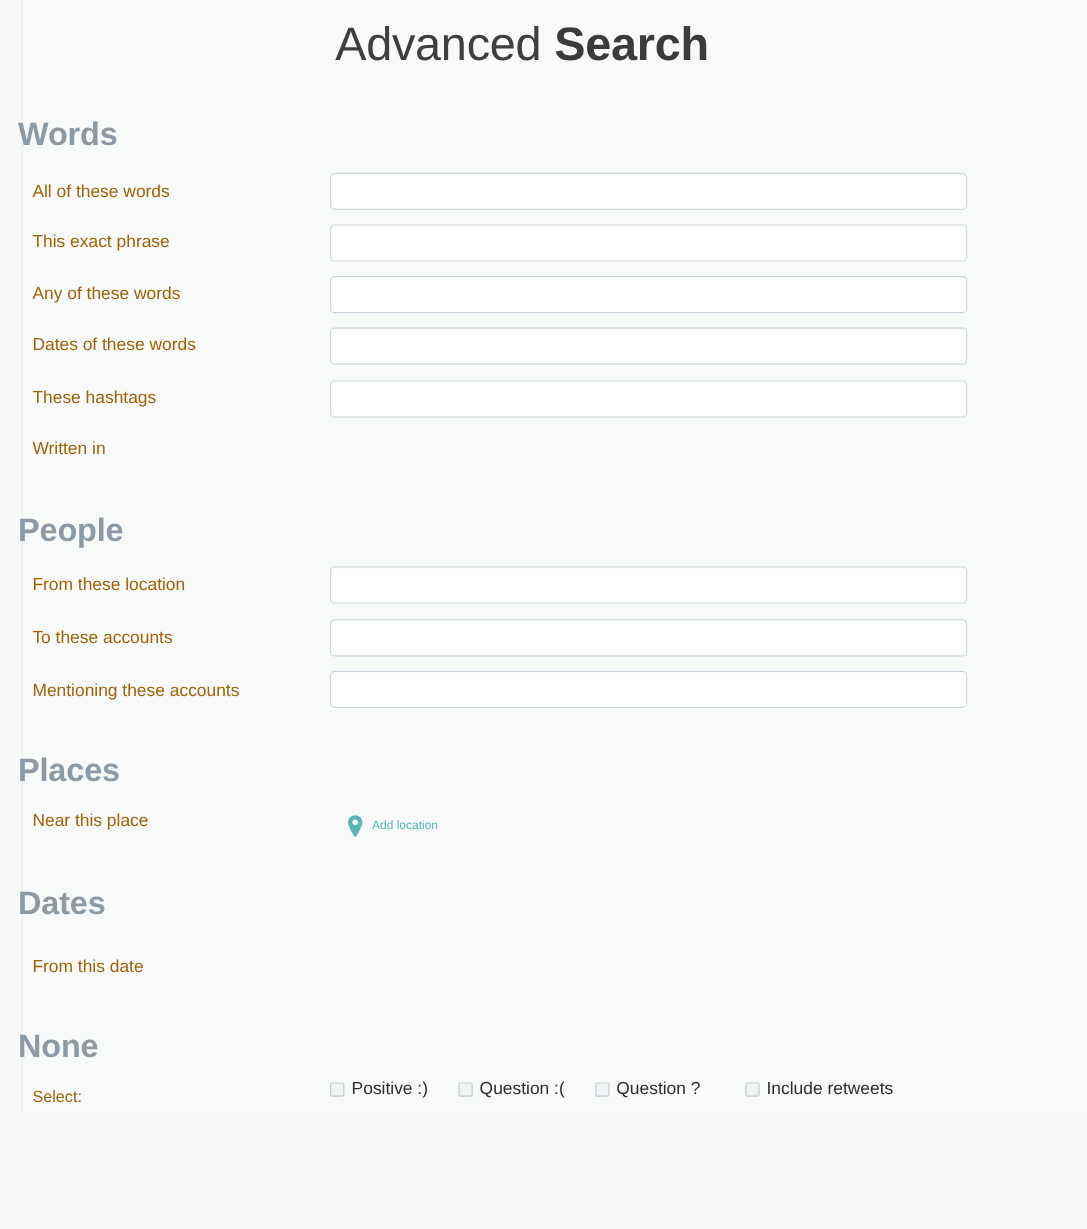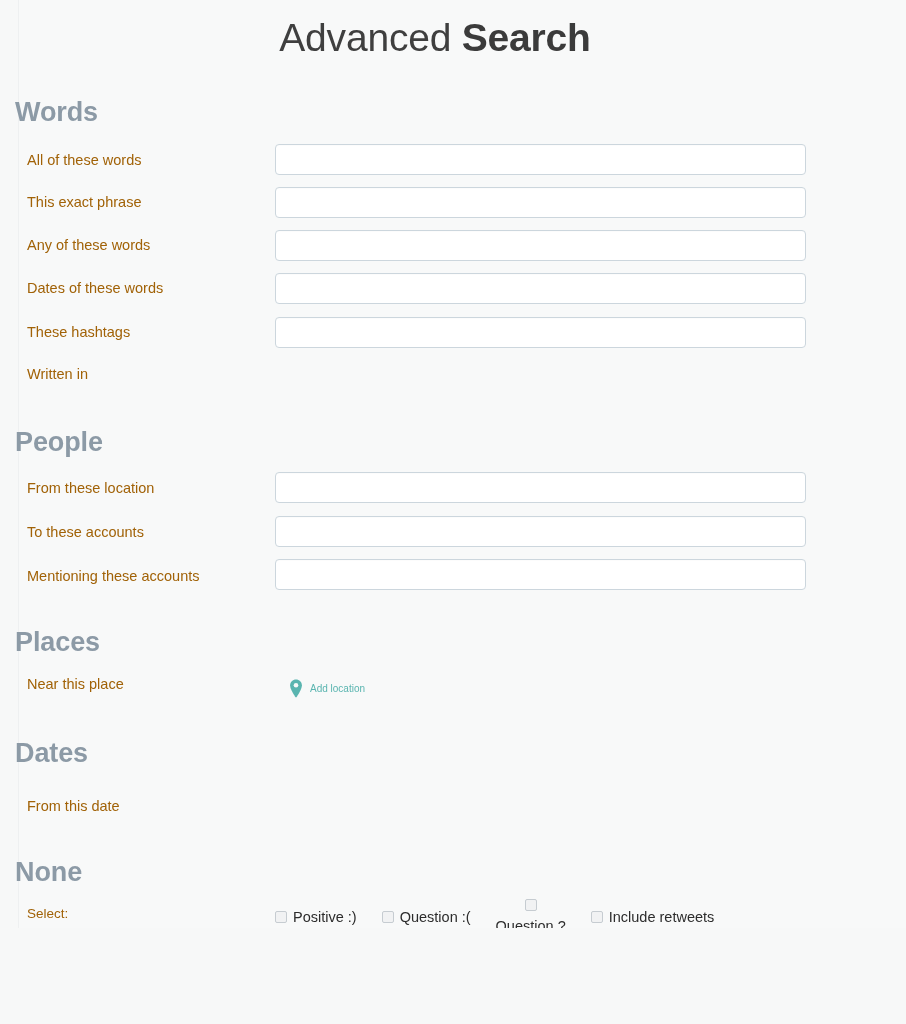--- a/index.html
+++ b/index.html
@@ -266,21 +266,21 @@
 
   <div class="cb-row" style="left:275px; top:899px;">
     <span class="cb-item" style="margin-right:25px;">
       <span class="cb-box"></span>
       <span class="cb-label">Positive :)</span>
     </span>
     <span class="cb-item" style="margin-right:25px;">
       <span class="cb-box"></span>
       <span class="cb-label">Question :(</span>
     </span>
-    <span class="cb-item" style="margin-right:25px;flex-direction:column;">
+    <span class="cb-item" style="margin-right:37px;">
       <span class="cb-box"></span>
       <span class="cb-label">Question ?</span>
     </span>
     <span class="cb-item">
       <span class="cb-box"></span>
       <span class="cb-label">Include retweets</span>
     </span>
   </div>
 
   <button class="search-btn" style="top:956px;">Search</button>

